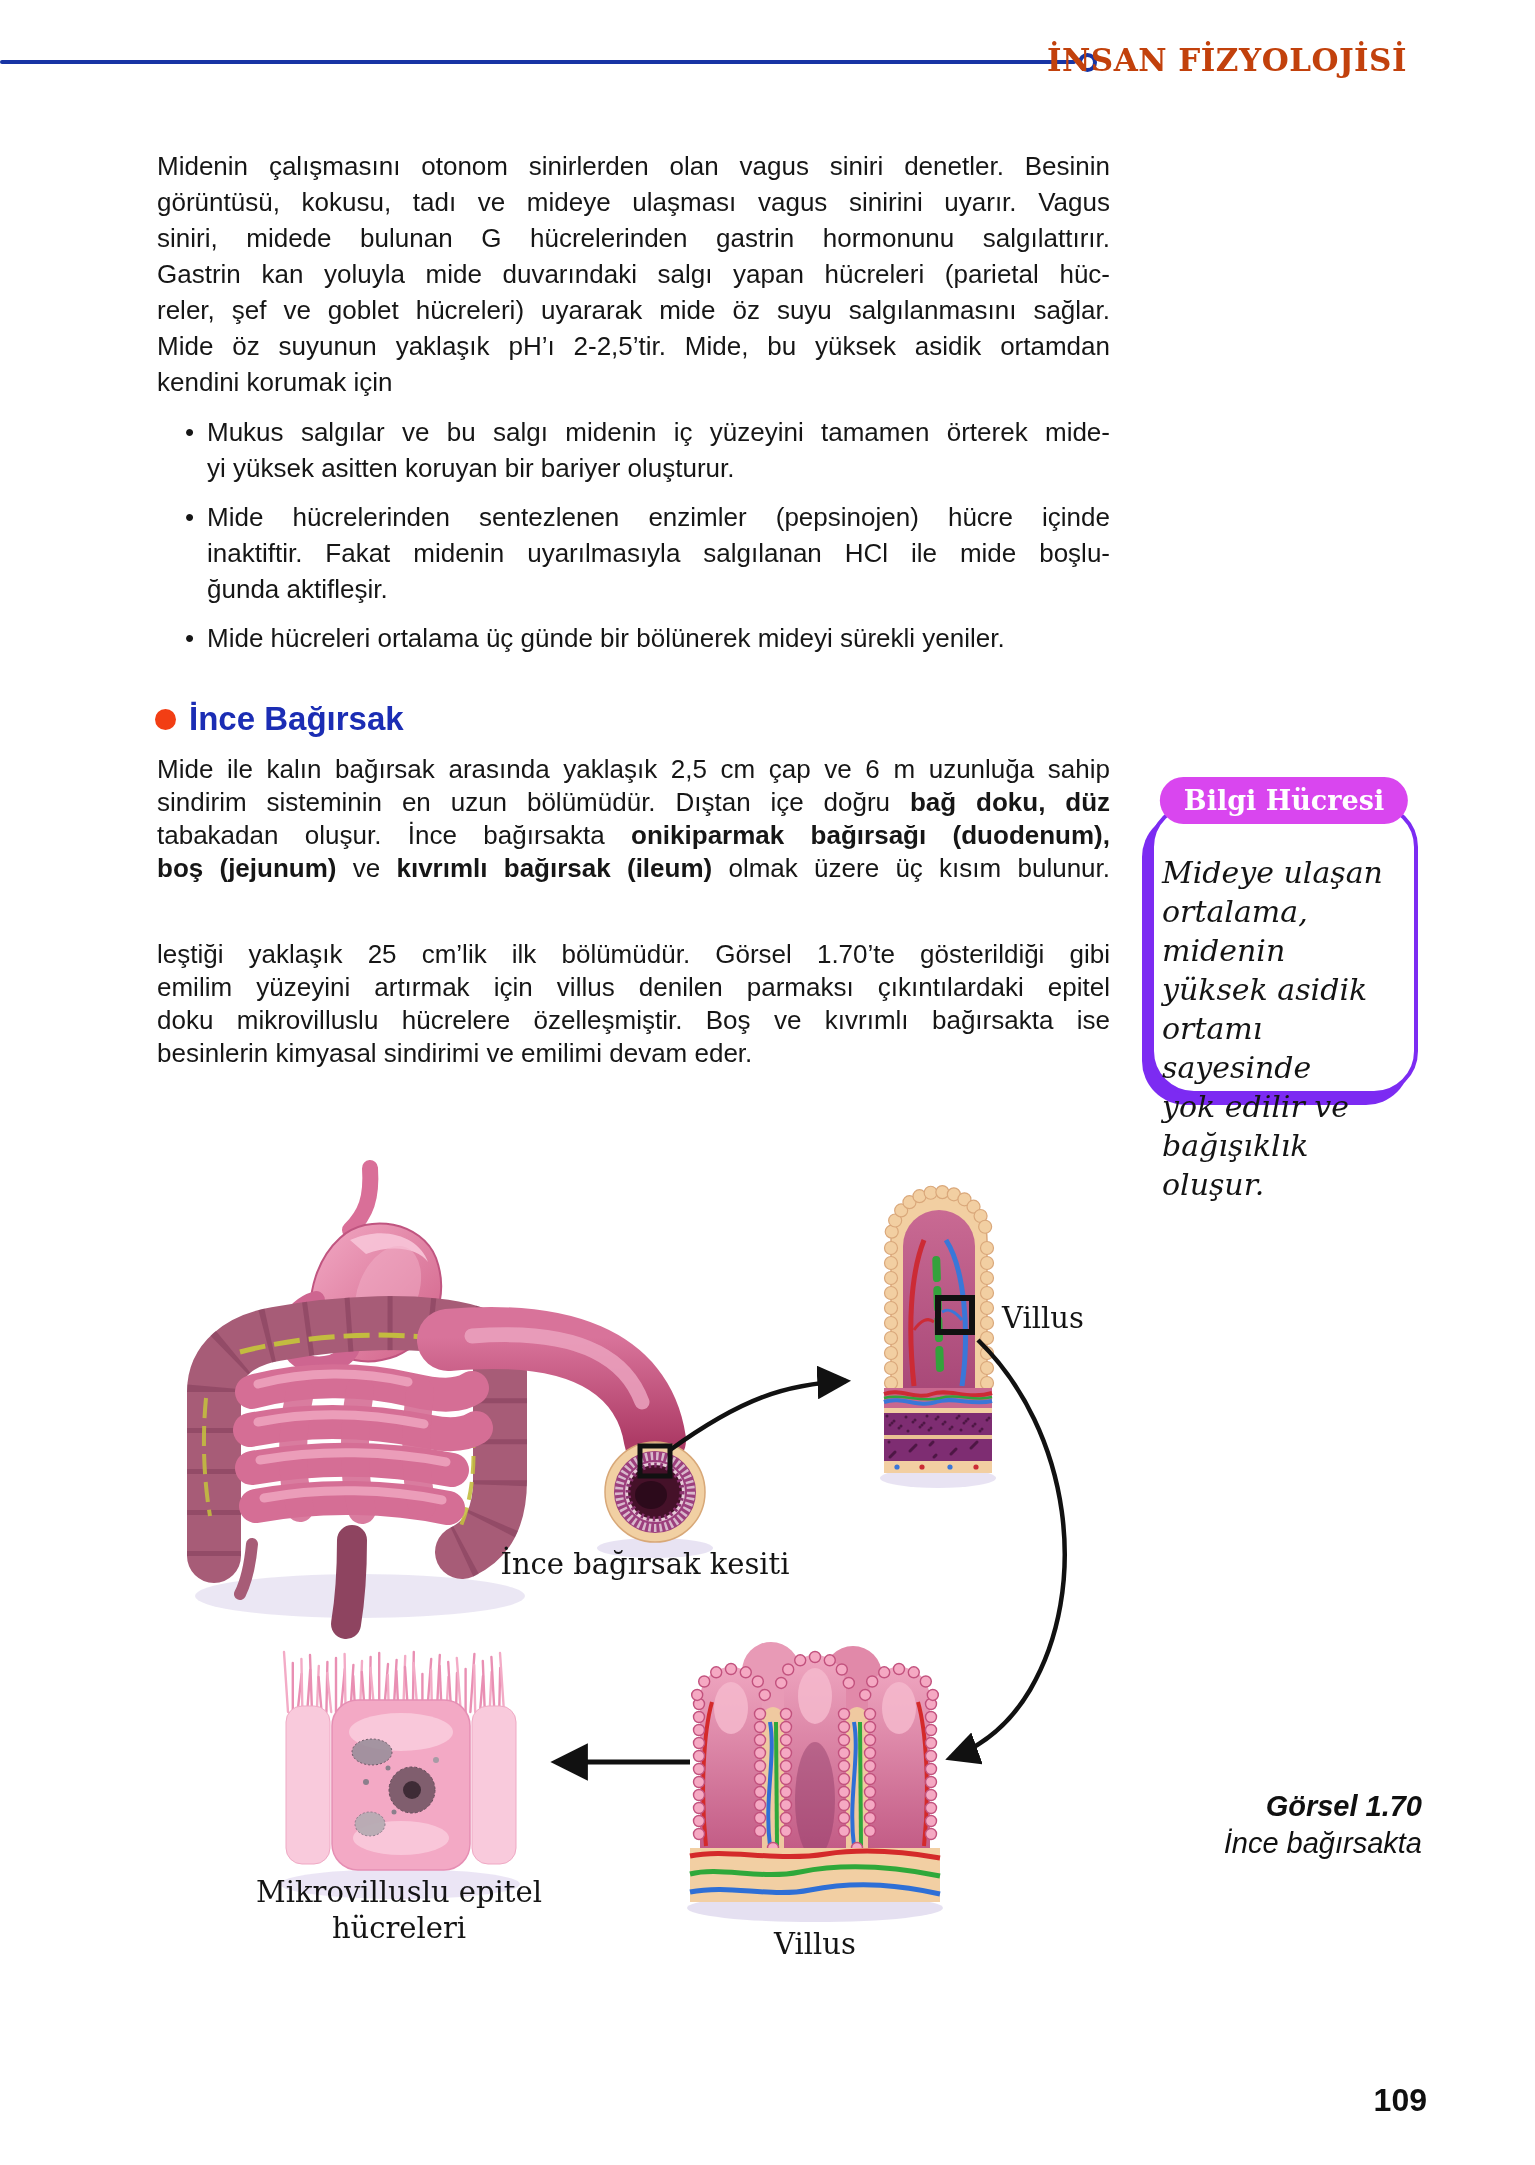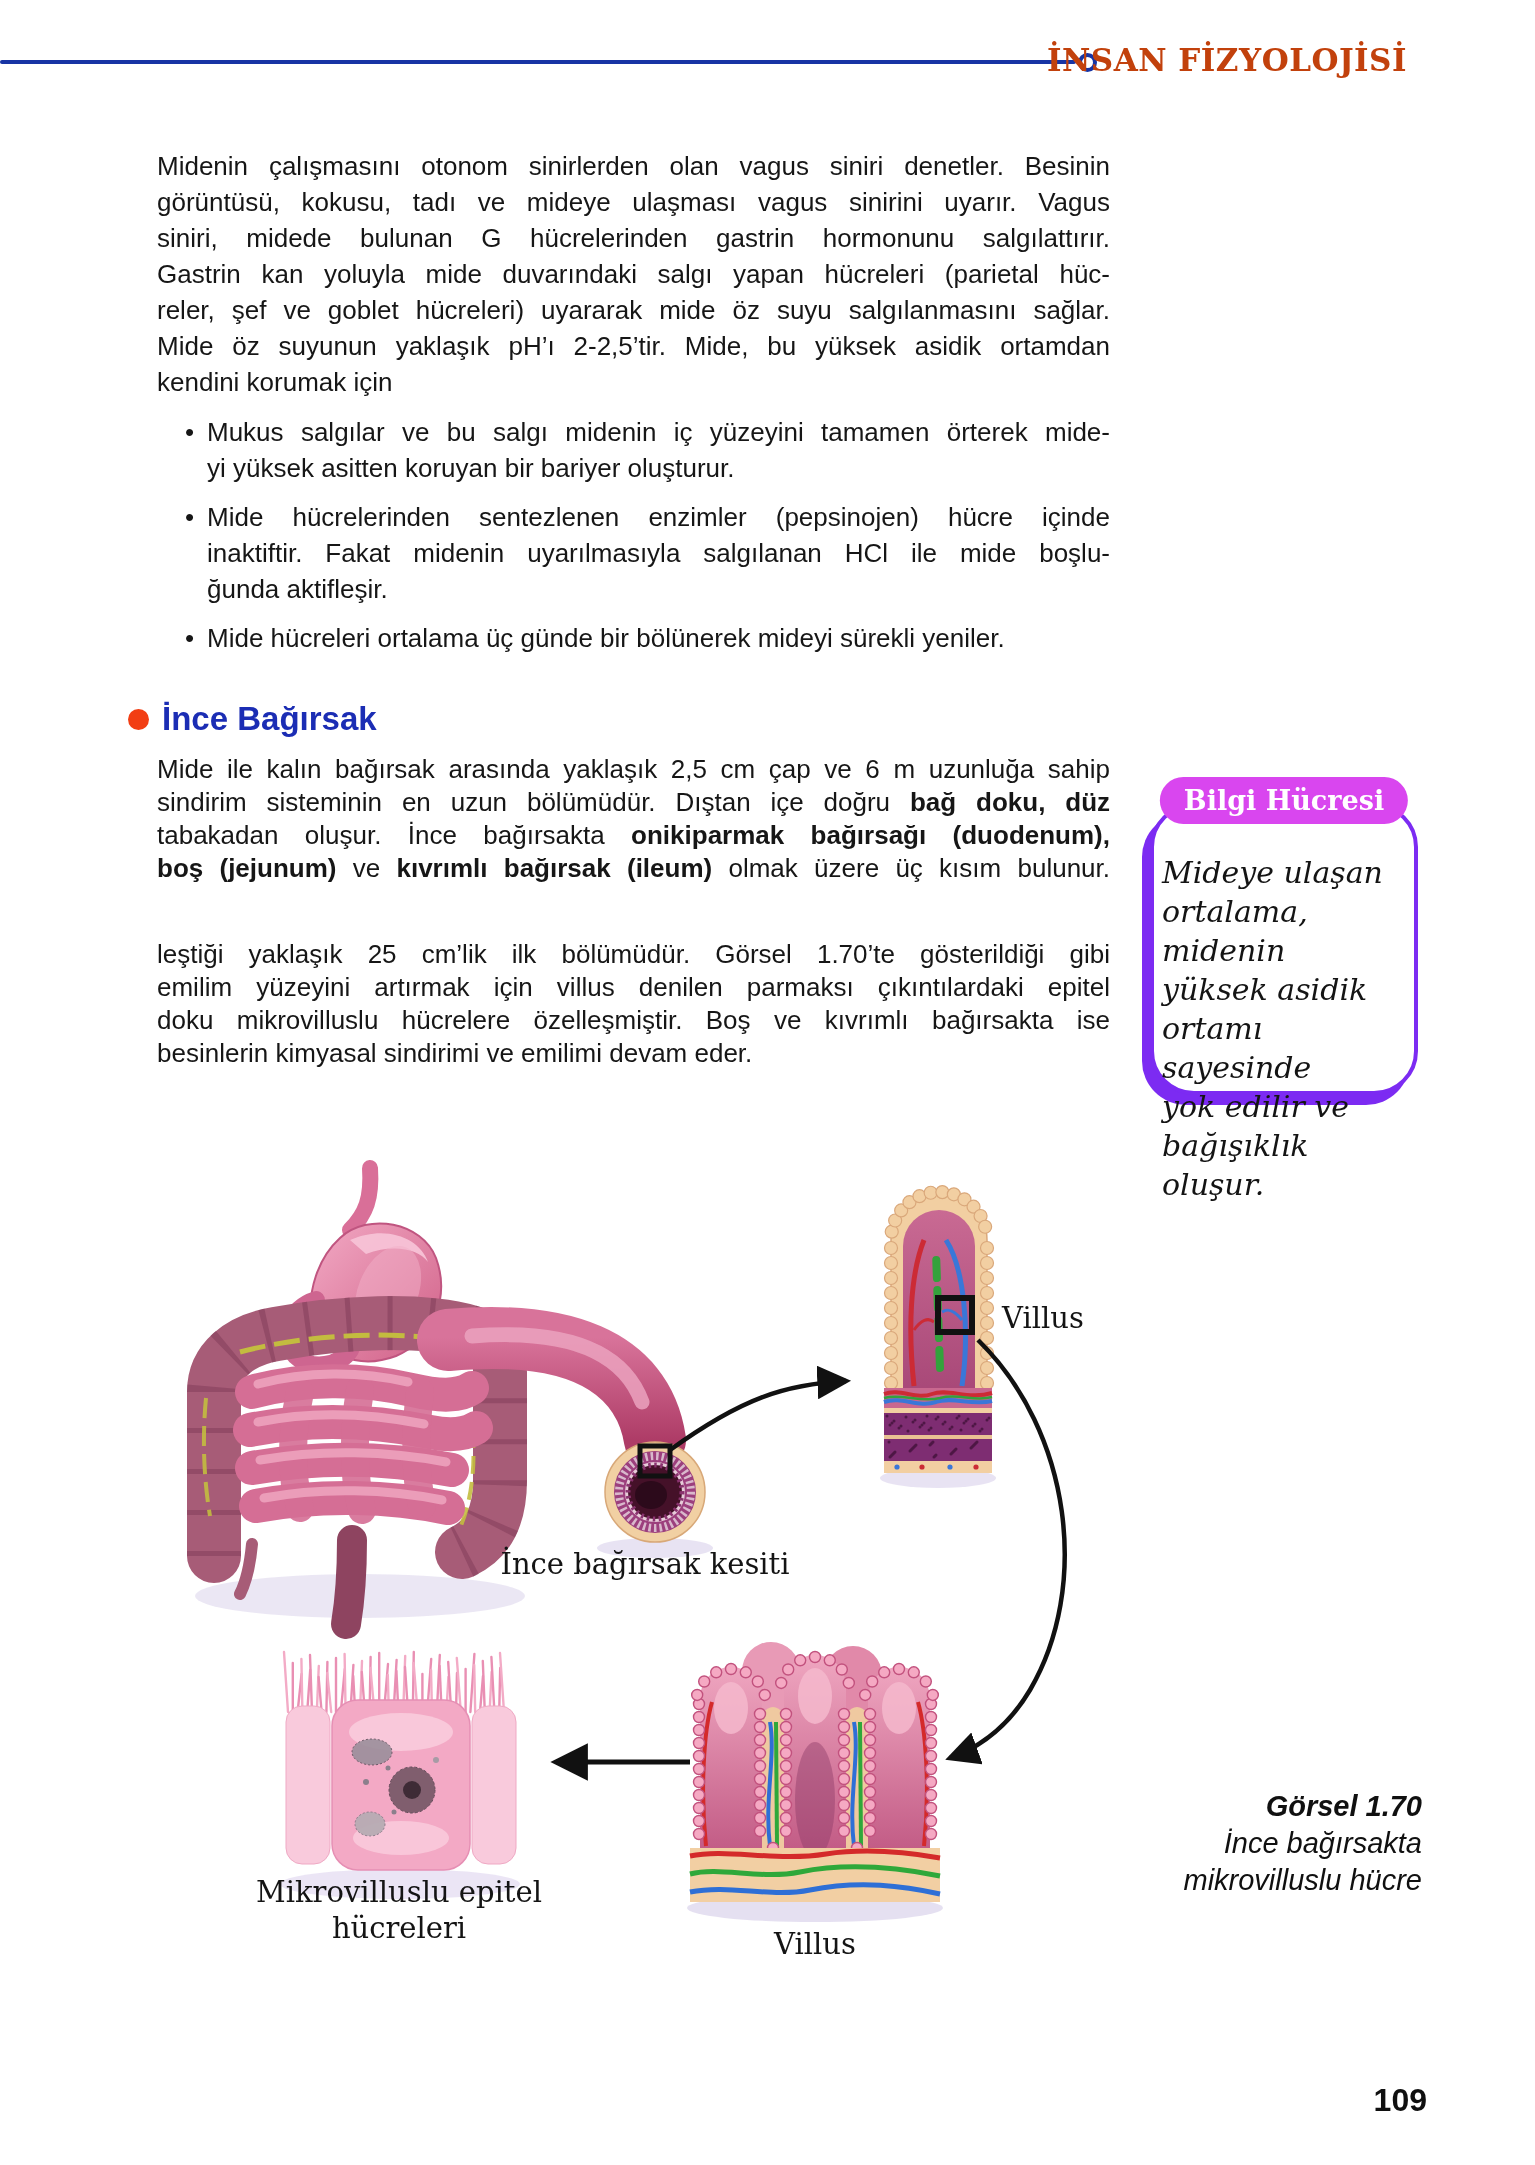--- a/index.html
+++ b/index.html
@@ -17,21 +17,21 @@
   .col{position:absolute;left:157px;width:953px;}
   .p1{top:148px;font-size:26px;line-height:36px;}
   .bullets{top:414px;font-size:26px;line-height:36px;}
   .bullet{position:relative;padding-left:50px;margin-bottom:13px;}
   .bdot{position:absolute;left:28px;top:0px;font-size:26px;color:#161616;}
   .tl{text-align:justify;text-align-last:justify;white-space:normal;}
   .tl.nj{text-align-last:auto;}
   .b{font-weight:700;}
   .link{color:#1E96F2;font-weight:700;}
 
-  .section-head{position:absolute;left:128px;top:700px;display:flex;align-items:center;gap:13px;}
+  .section-head{position:absolute;left:155px;top:700px;display:flex;align-items:center;gap:13px;}
   .sdot{width:21px;height:21px;border-radius:50%;background:#F23E14;flex:0 0 auto;}
   .section-title{font-size:33px;font-weight:700;color:#1B2DB4;}
 
   .p2{top:753px;font-size:26px;line-height:33px;}
   .p3{top:938px;font-size:26px;line-height:33px;}
 
   
   .info-box{position:absolute;left:1150px;top:803px;width:268px;height:292px;background:#fff;
             border:4px solid #7C2BF2;border-radius:44px;box-shadow:-8px 10px 0 0 #7C2BF2;box-sizing:border-box;}
   .info-pill{position:absolute;top:-30px;left:50%;transform:translateX(-50%);background:#d946ef;color:#fff;
@@ -517,17 +517,16 @@
       <circle cx="436" cy="1760" r="3" fill="#A79BA5"></circle>
         <circle cx="394" cy="1812" r="2.5" fill="#8C7F8C"></circle>
     </g>
     <text class="svglabel" x="399" y="1902" text-anchor="middle">Mikrovilluslu epitel</text>
     <text class="svglabel" x="399" y="1938" text-anchor="middle">hücreleri</text>
   </svg>
 
   <div class="caption">
     <div class="t">Görsel 1.70</div>
     <div>İnce bağırsakta</div>
-    <div>mikrovilluslu hücre</div>
   </div>
 
   <div class="pagenum">109</div>
 </div>
 
 </body></html>

